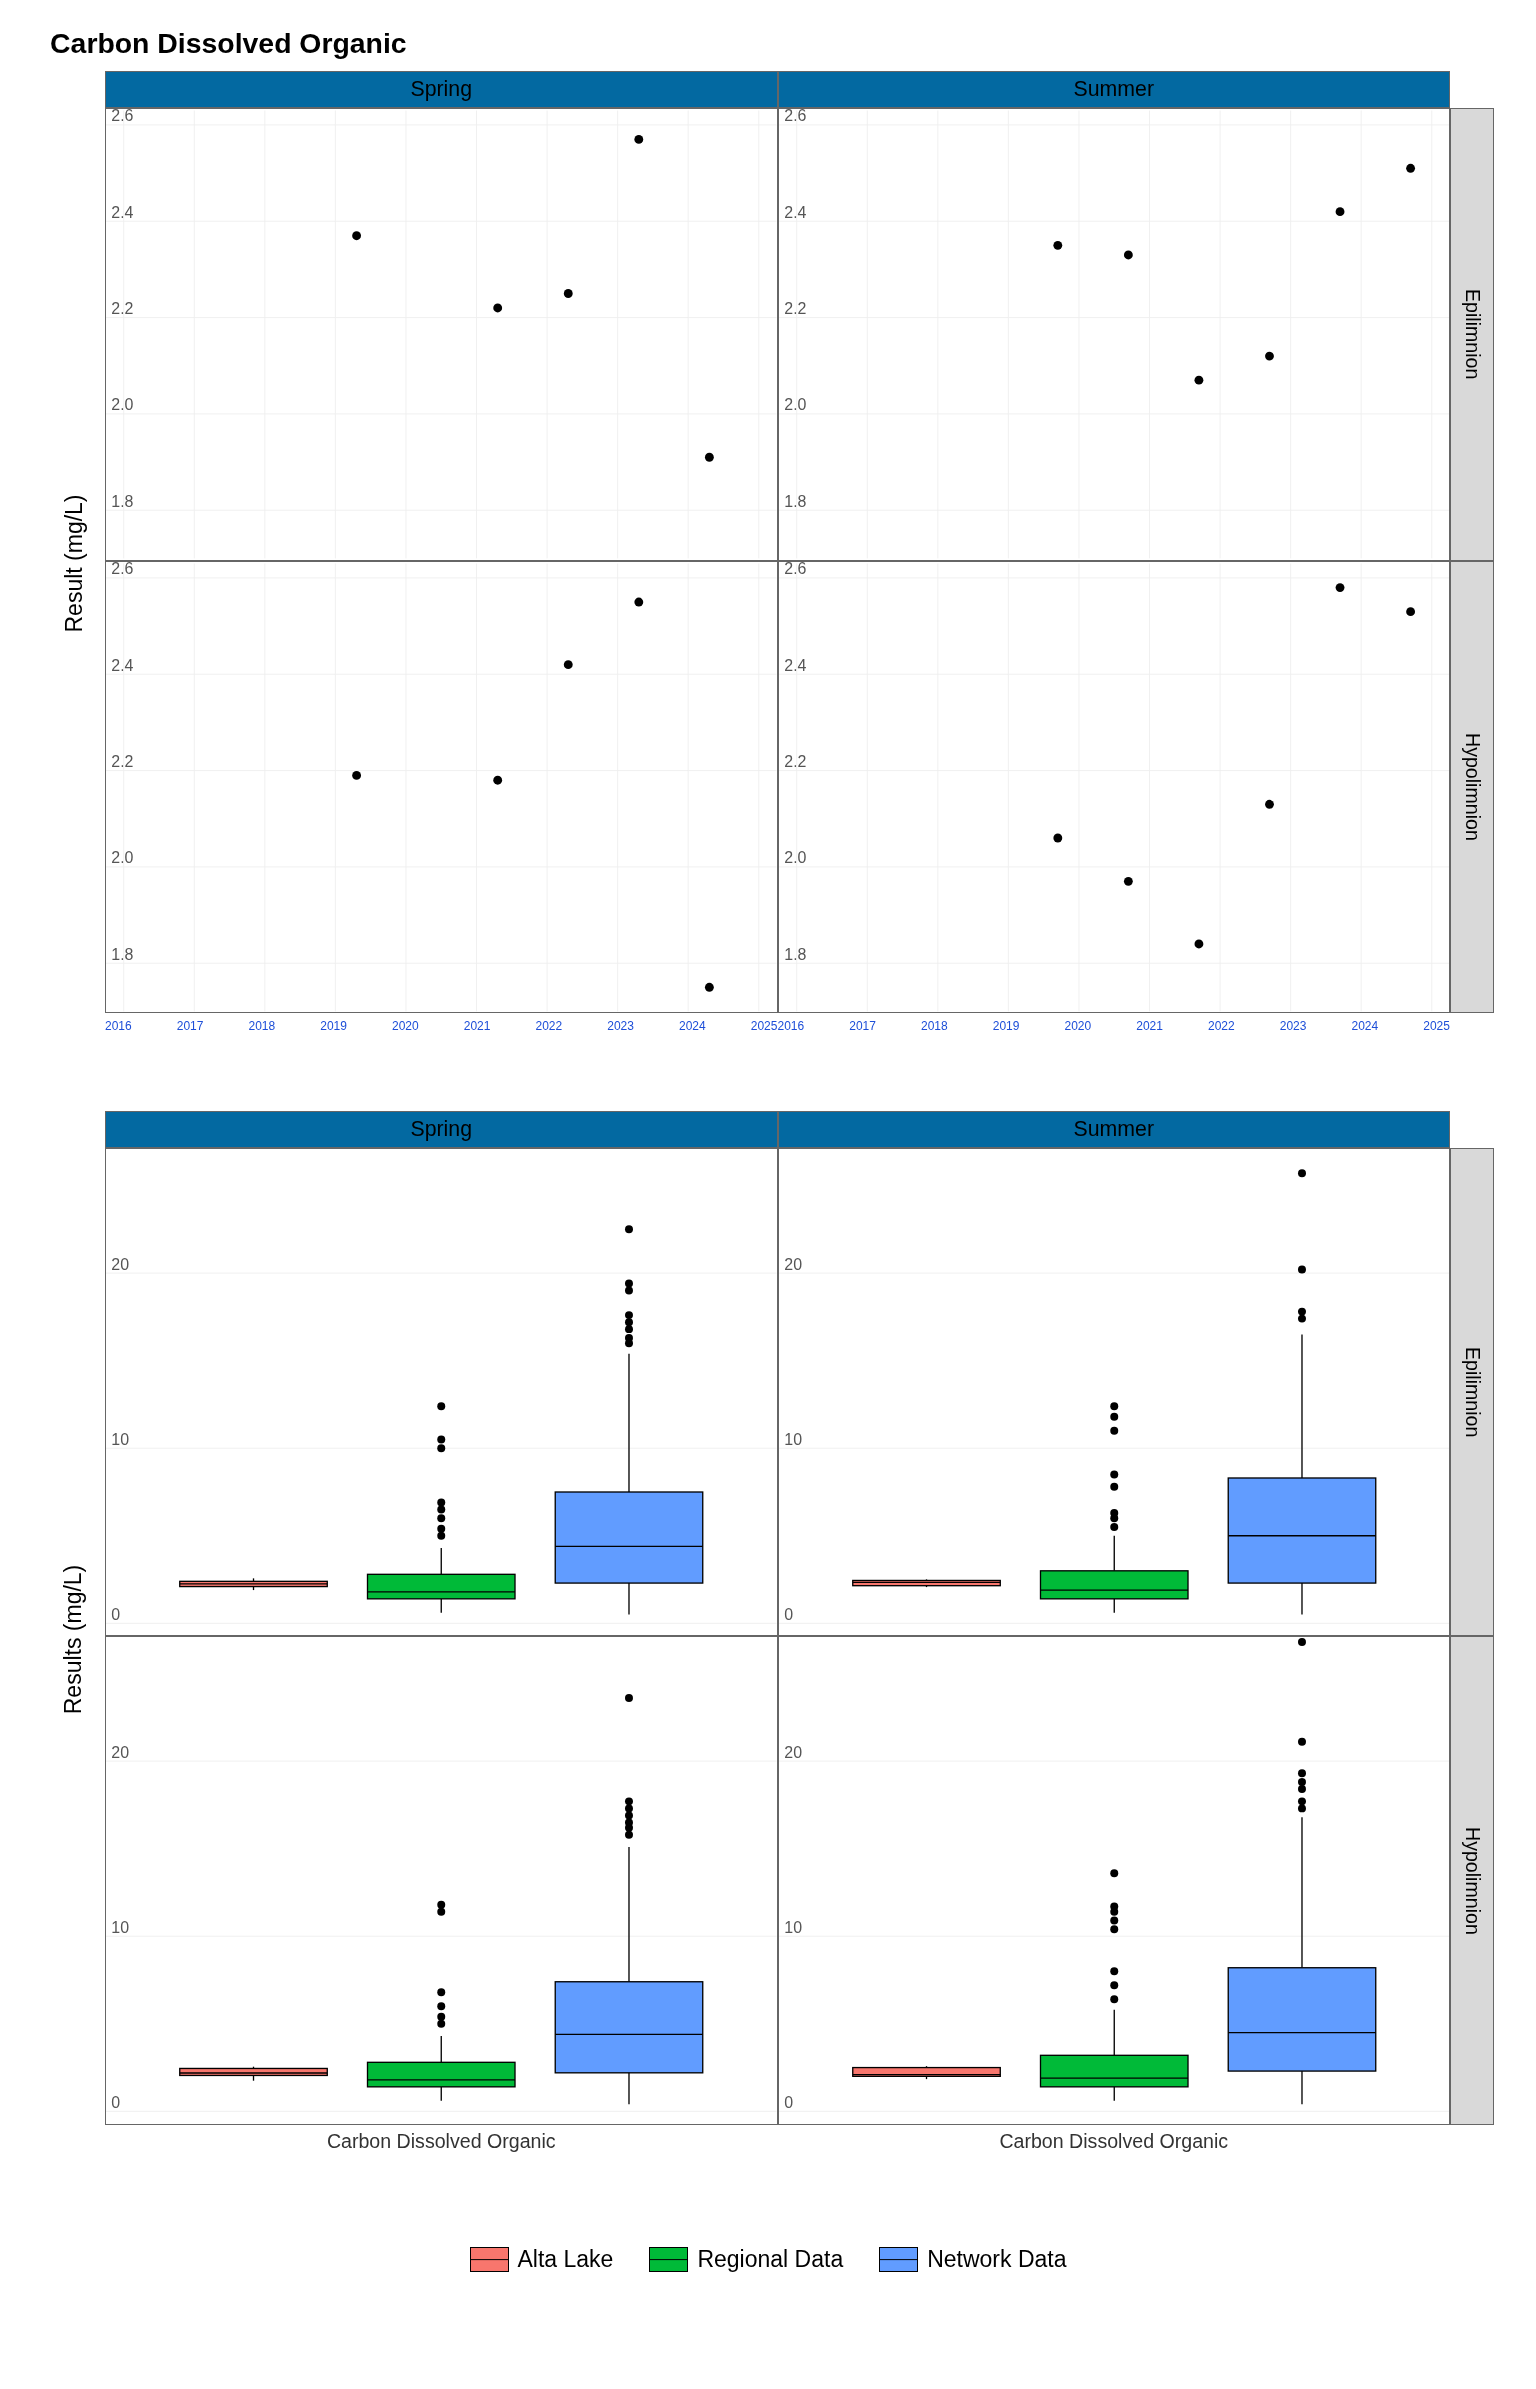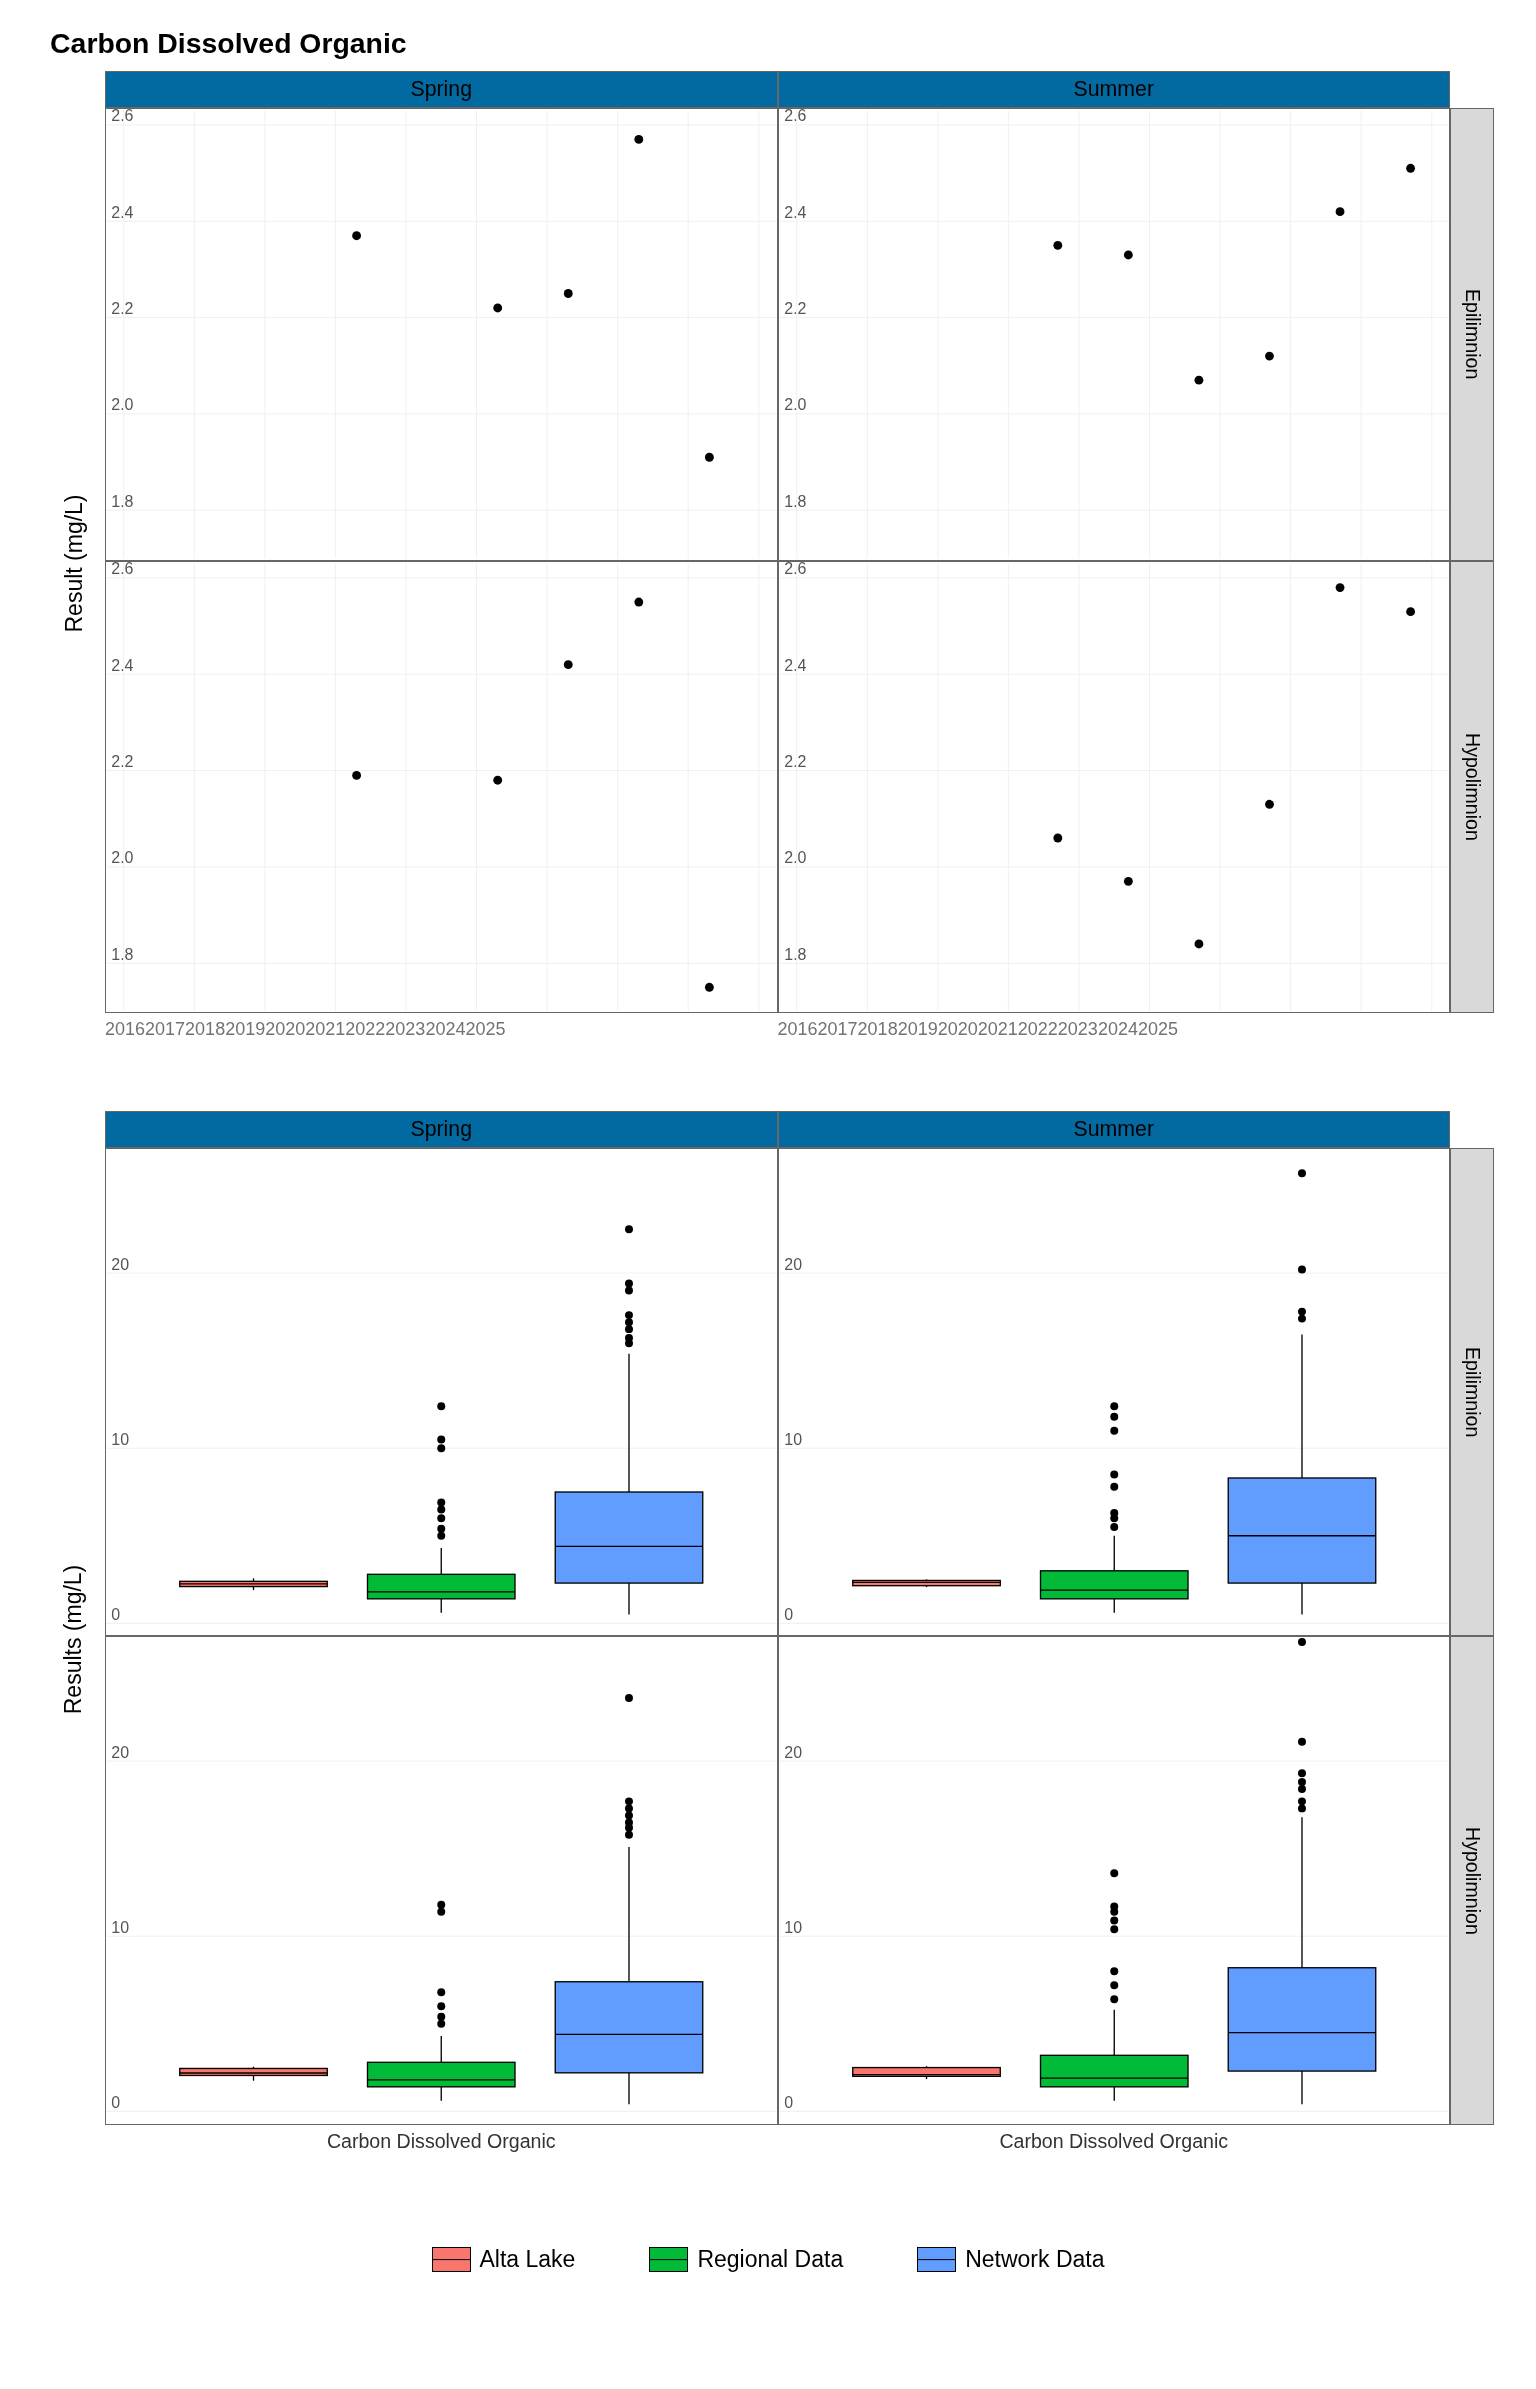--- a/index.html
+++ b/index.html
@@ -8,22 +8,22 @@
   .fig-title{font-size:28.4px;margin:0 0 10.7px 7.1px}
   .facets{display:grid;grid-template-columns:62px 1fr 1fr 44px;gap:0}
   .ylab-col{display:flex;align-items:center;justify-content:center}
   .ylab{transform:rotate(-90deg);white-space:nowrap;font-size:23px}
   .panel-col{display:grid;grid-template-rows:37px 1fr 1fr 43px}
   .strip-top{background:#0369a1;border:0.9px solid #666;display:flex;align-items:center;justify-content:center;font-size:21.3px}
   .strip-right-col{display:grid;grid-template-rows:37px 1fr 1fr 43px}
   .strip-right{background:#d9d9d9;border:0.9px solid #666;display:flex;align-items:center;justify-content:center;font-size:19.6px;writing-mode:vertical-rl}
   .panel{background:#fff;border:0.9px solid #666;position:relative;overflow:hidden}
   .pt{fill:#000}
-  .xaxis-row{display:flex;align-items:flex-start;justify-content:flex-start;font-size:18px;color:#737373;padding-top:5.3px}
-  .legend{position:absolute;left:0;right:0;bottom:25px;display:flex;justify-content:center;gap:74px;font-size:23px}
+  .xaxis-row{display:flex;align-items:flex-start;justify-content:space-between;font-size:12px;color:#1d4ed8;padding-top:5.3px}
+  .legend{position:absolute;left:0;right:0;bottom:25px;display:flex;justify-content:center;gap:36px;font-size:23px}
   .lg{display:flex;align-items:center;gap:9px}
   .lg-swatch{width:37px;height:23px;border:0.9px solid #000;position:relative}
   .lg-swatch::after{content:"";position:absolute;left:0;right:0;top:50%;height:1.8px;background:#000;transform:translateY(-50%)}
   .box rect{stroke:#000;stroke-width:1.5}
   .box line{stroke:#000;stroke-width:1.5}
   .out{fill:#000}
   .xlab-row{display:flex;align-items:flex-start;justify-content:center;font-size:19.6px;color:#333;padding-top:5.3px}
 </style>
 </head>
 <body>

